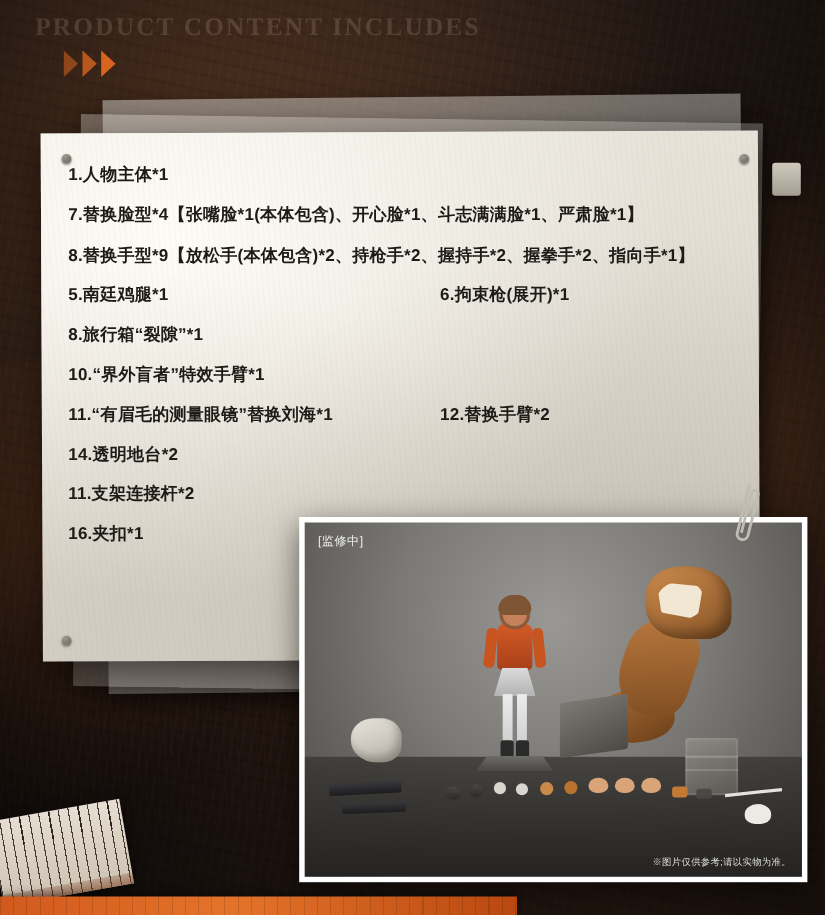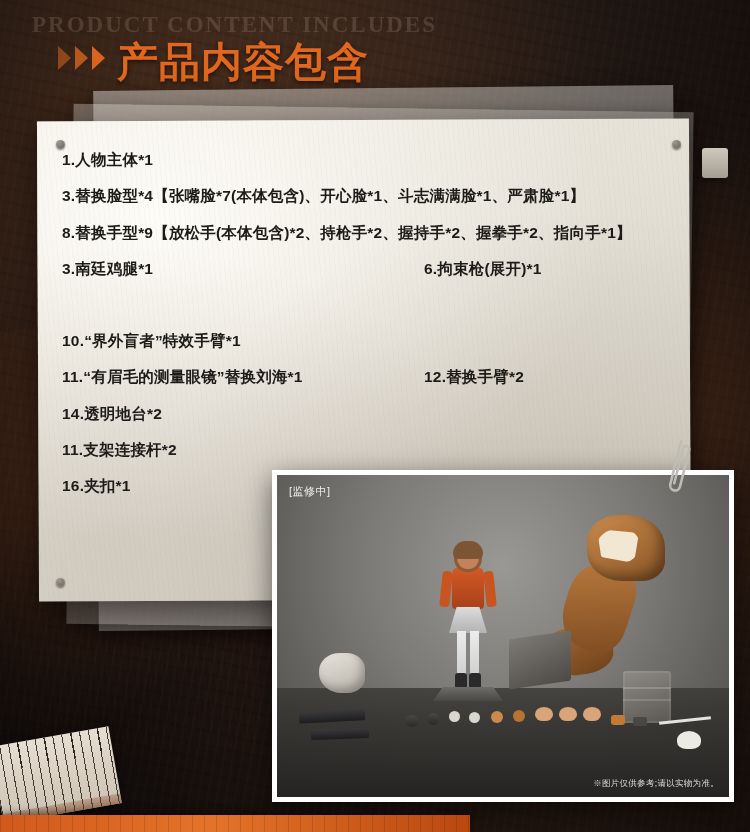--- a/index.html
+++ b/index.html
@@ -209,21 +209,20 @@
   .list {
     position: absolute;
     left: 62px; top: 148px;
     width: 610px;
   }
   .row {
     display: flex;
     align-items: baseline;
     margin-bottom: 13px;
     min-height: 23px;
-    gap: 24px;
   }
   .item {
     font-size: 15.5px;
     color: #1d1b18;
     font-weight: 700;
     line-height: 1.5;
     letter-spacing: .2px;
     white-space: nowrap;
   }
   .row.two-col .item:first-child { width: 338px; }
@@ -430,49 +429,49 @@
 <div class="bg-vignette"></div>
 
 <div class="ghost-title">PRODUCT CONTENT INCLUDES</div>
 
 <div class="header">
   <div class="arrows">
     <span></span>
       <span></span>
       <span></span>
   </div>
-  <div class="main-title">产品内容包含</div>
 </div>
 
 <div class="paper-back"></div>
 <div class="paper-back2"></div>
 <div class="paper-main"></div>
 
 <div class="screw s1"></div>
 <div class="screw s2"></div>
 <div class="screw s3"></div>
 <div class="screw s4"></div>
 <div class="tab-right"></div>
 <div class="tab-right2"></div>
 
 <div class="list">
   <div class="row two-col">
     <div class="item">1.人物主体*1</div>
   </div>
   <div class="row wide">
-    <div class="item">3.替换脸型*4【张嘴脸*7(本体包含)、开心脸*1、斗志满满脸*1、严肃脸*1】</div>
+    <div class="item">7.替换脸型*4【张嘴脸*1(本体包含)、开心脸*1、斗志满满脸*1、严肃脸*1】</div>
   </div>
   <div class="row wide">
     <div class="item">8.替换手型*9【放松手(本体包含)*2、持枪手*2、握持手*2、握拳手*2、指向手*1】</div>
   </div>
   <div class="row two-col">
-    <div class="item">3.南廷鸡腿*1</div>
+    <div class="item">5.南廷鸡腿*1</div>
     <div class="item">6.拘束枪(展开)*1</div>
   </div>
   <div class="row two-col">
+    <div class="item">8.旅行箱“裂隙”*1</div>
   </div>
   <div class="row two-col">
     <div class="item">10.“界外盲者”特效手臂*1</div>
   </div>
   <div class="row two-col">
     <div class="item">11.“有眉毛的测量眼镜”替换刘海*1</div>
     <div class="item">12.替换手臂*2</div>
   </div>
   <div class="row two-col">
     <div class="item">14.透明地台*2</div>

